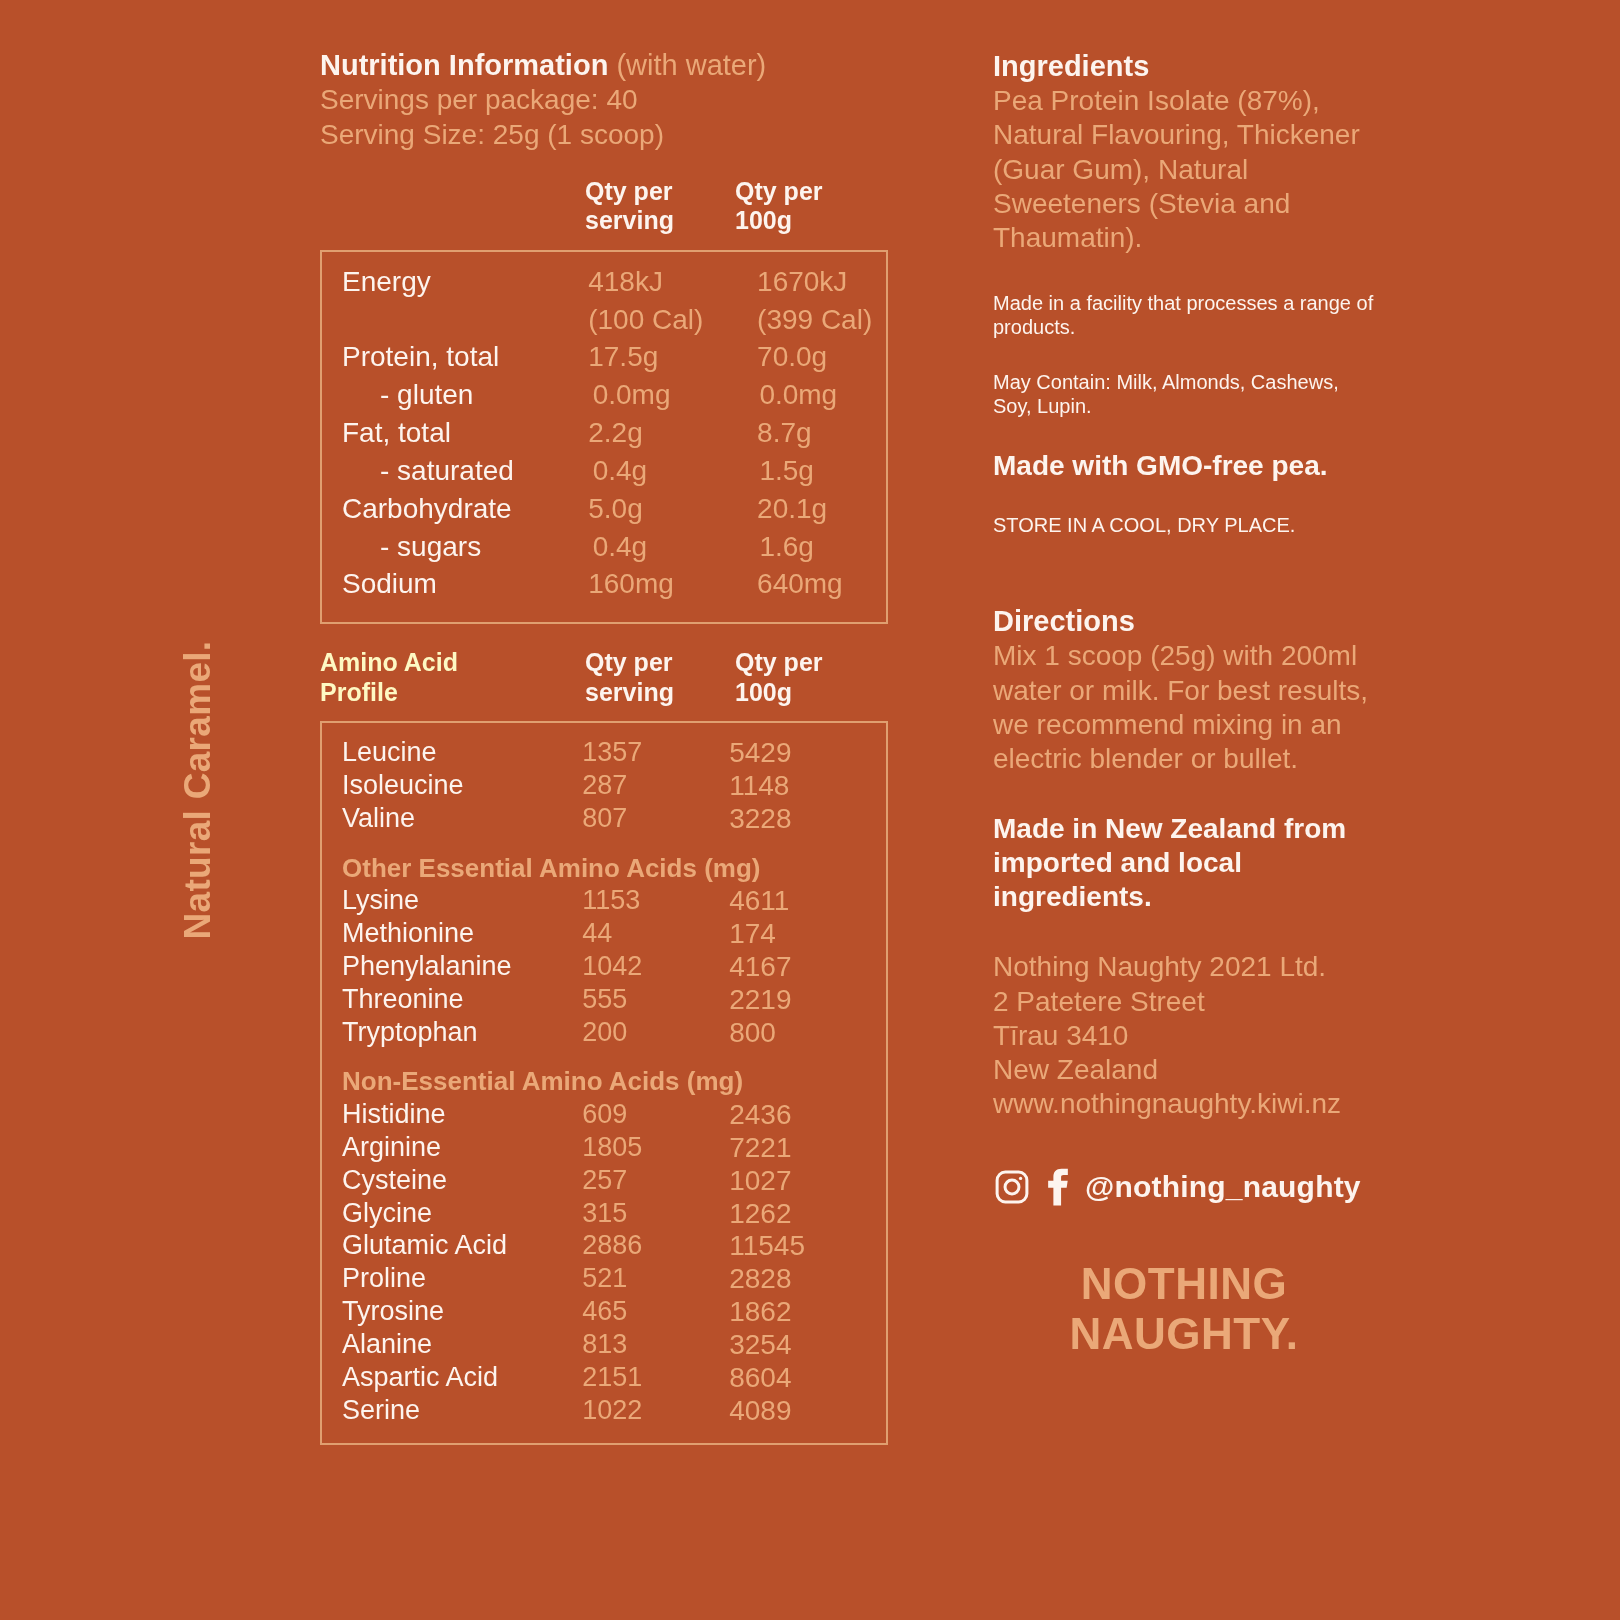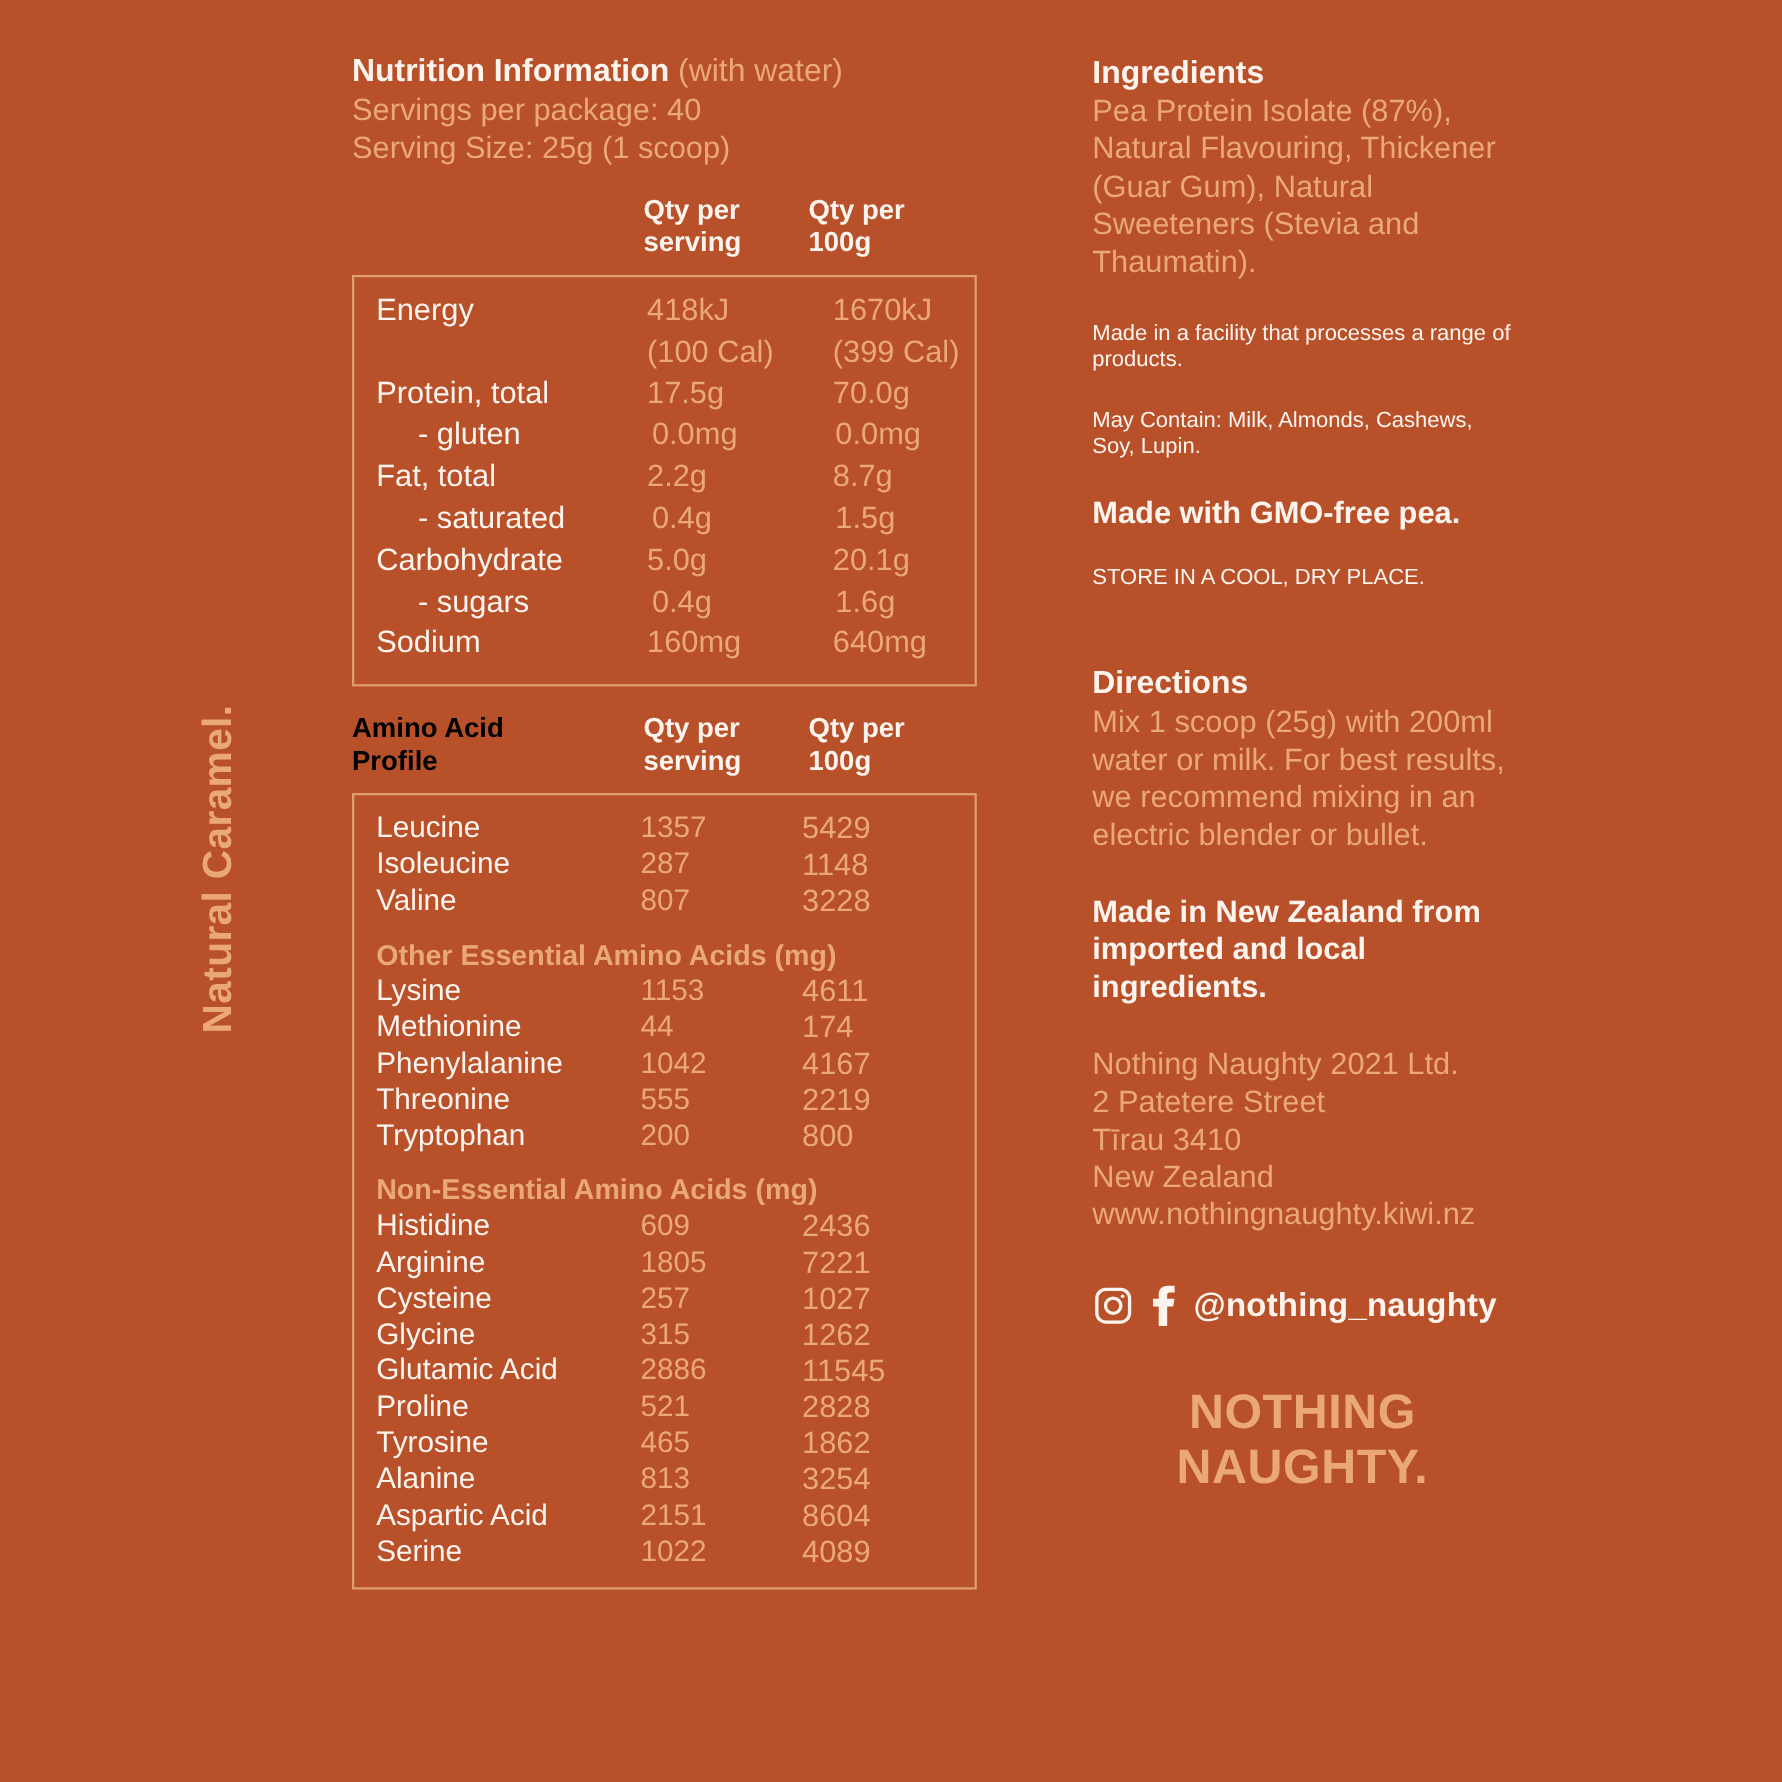--- a/index.html
+++ b/index.html
@@ -68,21 +68,21 @@
   .col-head {
     display: flex;
     margin-top: 24px;
   }
   .col-head .spacer    { width: 265px; }
   .col-head .h         { width: 150px; font-size: 25px; font-weight: 700; color: #fdf4ee; line-height: 1.18; }
 
   
   .col-head .amino-label {
     width: 265px;
-    font-size: 25px; font-weight: 700; color: #000000; line-height: 1.18;
+    font-size: 25px; font-weight: 700; color: #fef9c3; line-height: 1.18;
   }
 
   
   .table-box {
     border: 2px solid #e09f70;
     margin-top: 14px;
     padding: 16px 0 14px 20px;
   }
 
   .row {

